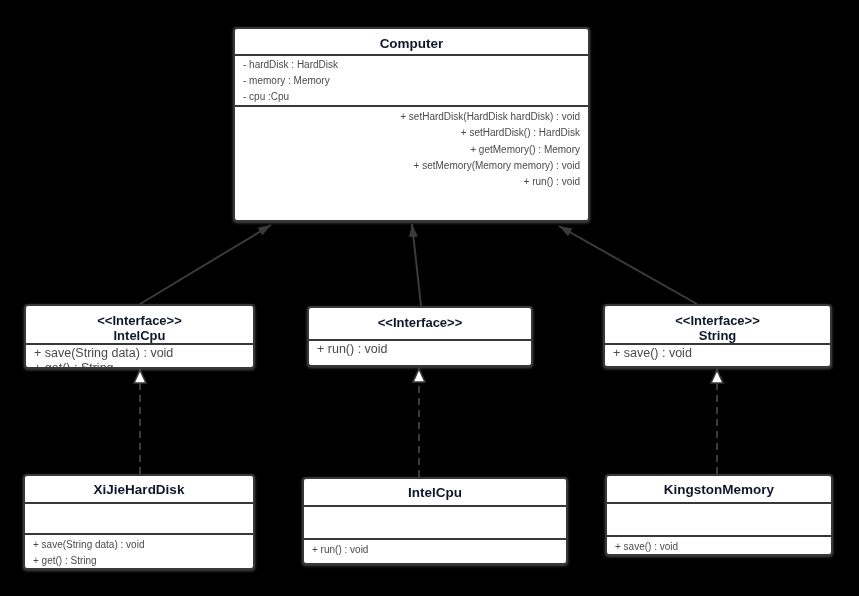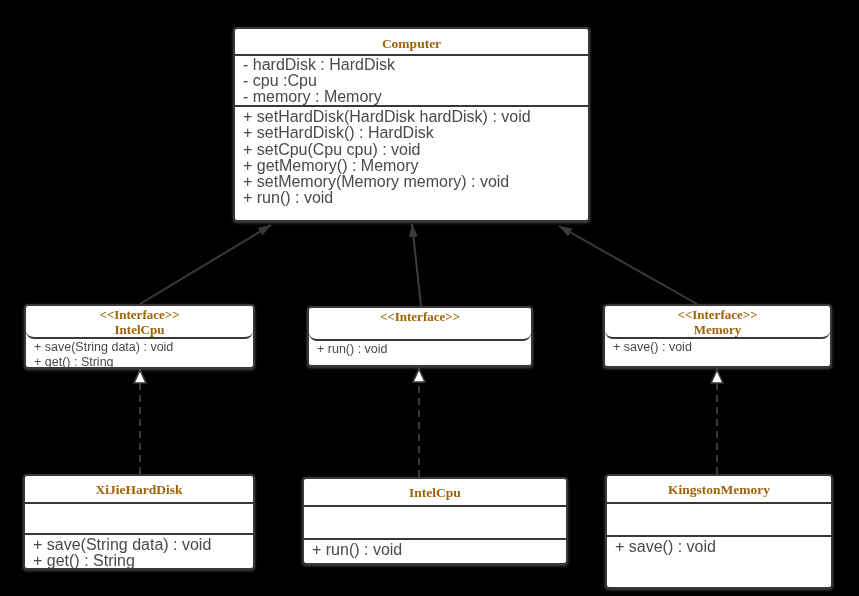--- a/index.html
+++ b/index.html
@@ -28,48 +28,47 @@
     border-radius: 4px;
     color: #424242;
     display: flex;
     flex-direction: column;
     box-shadow: 0 1px 3px rgba(255,255,255,0.28);
     overflow: hidden;
   }
   .uml-title {
     box-sizing: border-box;
     font-weight: bold;
-    color: #a16207;
+    color: #0f172a;
     text-align: center;
     border-bottom: 2px solid #383838;
     font-size: 13.5px;
-    font-family: Liberation Serif, serif;
   }
   .uml-section {
     box-sizing: border-box;
   }
   .uml-attrs {
     border-bottom: 2px solid #383838;
   }
   .member {
     white-space: nowrap;
-    font-size: 16px;
+    font-size: 10px;
     color: #4a4a4a;
   }
 
   
   #box-computer { left: 233px; top: 27px; width: 357px; height: 195px; }
   #box-computer .uml-title { flex: 0 0 27px; line-height: 21px; padding-top: 4px; }
   #box-computer .uml-attrs { flex: 0 0 50px; padding: 1px 8px 0; }
   #box-computer .uml-attrs .member { line-height: 16px; }
-  #box-computer .uml-methods { flex: 1; padding: 2px 8px 0; }
+  #box-computer .uml-methods { flex: 1; padding: 2px 8px 0; text-align: right; }
   #box-computer .uml-methods .member { line-height: 16.3px; }
 
   
-  .iface .uml-title { padding-top: 2px; border-radius: 8px; }
+  .iface .uml-title { padding-top: 8px; }
   .iface .stereo, .iface .iname { line-height: 14.5px; font-size: 13px; }
   .iface .uml-methods { flex: 1; padding: 1px 8px 0; }
   .iface .member { line-height: 14.5px; font-size: 12.5px; }
   #box-if-harddisk { left: 24px;  top: 304px; width: 231px; height: 65px; }
   #box-if-harddisk .uml-title { flex: 0 0 33px; }
   #box-if-cpu      { left: 307px; top: 306px; width: 226px; height: 61px; }
   #box-if-cpu .uml-title { flex: 0 0 33px; }
   #box-if-memory   { left: 603px; top: 304px; width: 229px; height: 64px; }
   #box-if-memory .uml-title { flex: 0 0 33px; }
 
@@ -77,21 +76,21 @@
   .impl .uml-title { line-height: 21px; padding-top: 3px; }
   .impl .uml-attrs { padding: 0; }
   .impl .uml-methods { flex: 1; padding: 2px 8px 0; }
   .impl .member { line-height: 15.5px; }
   #box-xijie    { left: 23px;  top: 474px; width: 232px; height: 96px; }
   #box-xijie .uml-title { flex: 0 0 28px; }
   #box-xijie .uml-attrs { flex: 0 0 31px; }
   #box-intel    { left: 302px; top: 477px; width: 266px; height: 88px; }
   #box-intel .uml-title { flex: 0 0 28px; }
   #box-intel .uml-attrs { flex: 0 0 33px; }
-  #box-kingston { left: 605px; top: 474px; width: 228px; height: 115px; }
+  #box-kingston { left: 605px; top: 474px; width: 228px; height: 82px; }
   #box-kingston .uml-title { flex: 0 0 28px; }
   #box-kingston .uml-attrs { flex: 0 0 33px; }
 </style>
 </head>
 <body>
 
 <div id="canvas">
 
   <svg id="connector-svg">
     <defs>
@@ -107,27 +106,26 @@
       <line x1="697" y1="304" x2="559" y2="226" stroke="#3b3b3b" stroke-width="2" marker-end="url(#arrow-filled)"></line>
       <line x1="140" y1="474" x2="140" y2="370" stroke="#3b3b3b" stroke-width="2" stroke-dasharray="7,5" marker-end="url(#arrow-hollow)"></line>
       <line x1="419" y1="477" x2="419" y2="369" stroke="#3b3b3b" stroke-width="2" stroke-dasharray="7,5" marker-end="url(#arrow-hollow)"></line>
       <line x1="717" y1="474" x2="717" y2="370" stroke="#3b3b3b" stroke-width="2" stroke-dasharray="7,5" marker-end="url(#arrow-hollow)"></line>
     </svg>
 
   <div class="uml-class" id="box-computer">
     <div class="uml-title">Computer</div>
     <div class="uml-section uml-attrs">
       <div class="member">- hardDisk : HardDisk</div>
+      <div class="member">- memory : Memory</div>
       <div class="member">- cpu :Cpu</div>
-      <div class="member">- memory : Memory</div>
     </div>
     <div class="uml-section uml-methods">
       <div class="member">+ setHardDisk(HardDisk hardDisk) : void</div>
       <div class="member">+ setHardDisk() : HardDisk</div>
-      <div class="member">+ setCpu(Cpu cpu) : void</div>
       <div class="member">+ getMemory() : Memory</div>
       <div class="member">+ setMemory(Memory memory) : void</div>
       <div class="member">+ run() : void</div>
     </div>
   </div>
 
   <div class="uml-class iface" id="box-if-harddisk">
     <div class="uml-title">
       <div class="stereo">&lt;&lt;Interface&gt;&gt;</div>
       <div class="iname">IntelCpu</div>
@@ -143,21 +141,21 @@
       <div class="stereo">&lt;&lt;Interface&gt;&gt;</div>
     </div>
     <div class="uml-section uml-methods">
       <div class="member">+ run() : void</div>
     </div>
   </div>
 
   <div class="uml-class iface" id="box-if-memory">
     <div class="uml-title">
       <div class="stereo">&lt;&lt;Interface&gt;&gt;</div>
-      <div class="iname">Memory</div>
+      <div class="iname">String</div>
     </div>
     <div class="uml-section uml-methods">
       <div class="member">+ save() : void</div>
     </div>
   </div>
 
   <div class="uml-class impl" id="box-xijie">
     <div class="uml-title">XiJieHardDisk</div>
     <div class="uml-section uml-attrs"></div>
     <div class="uml-section uml-methods">

